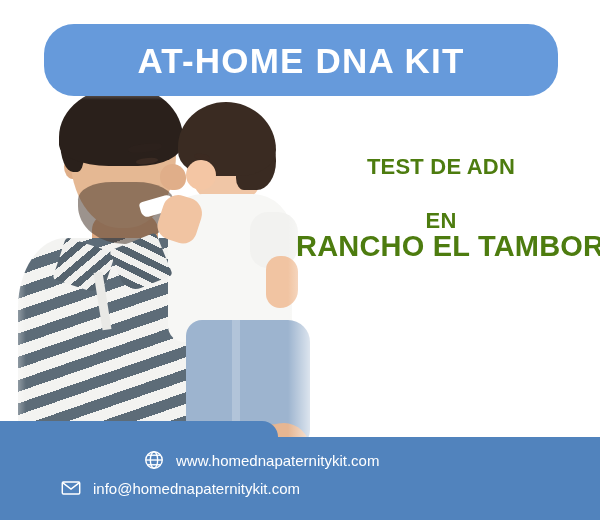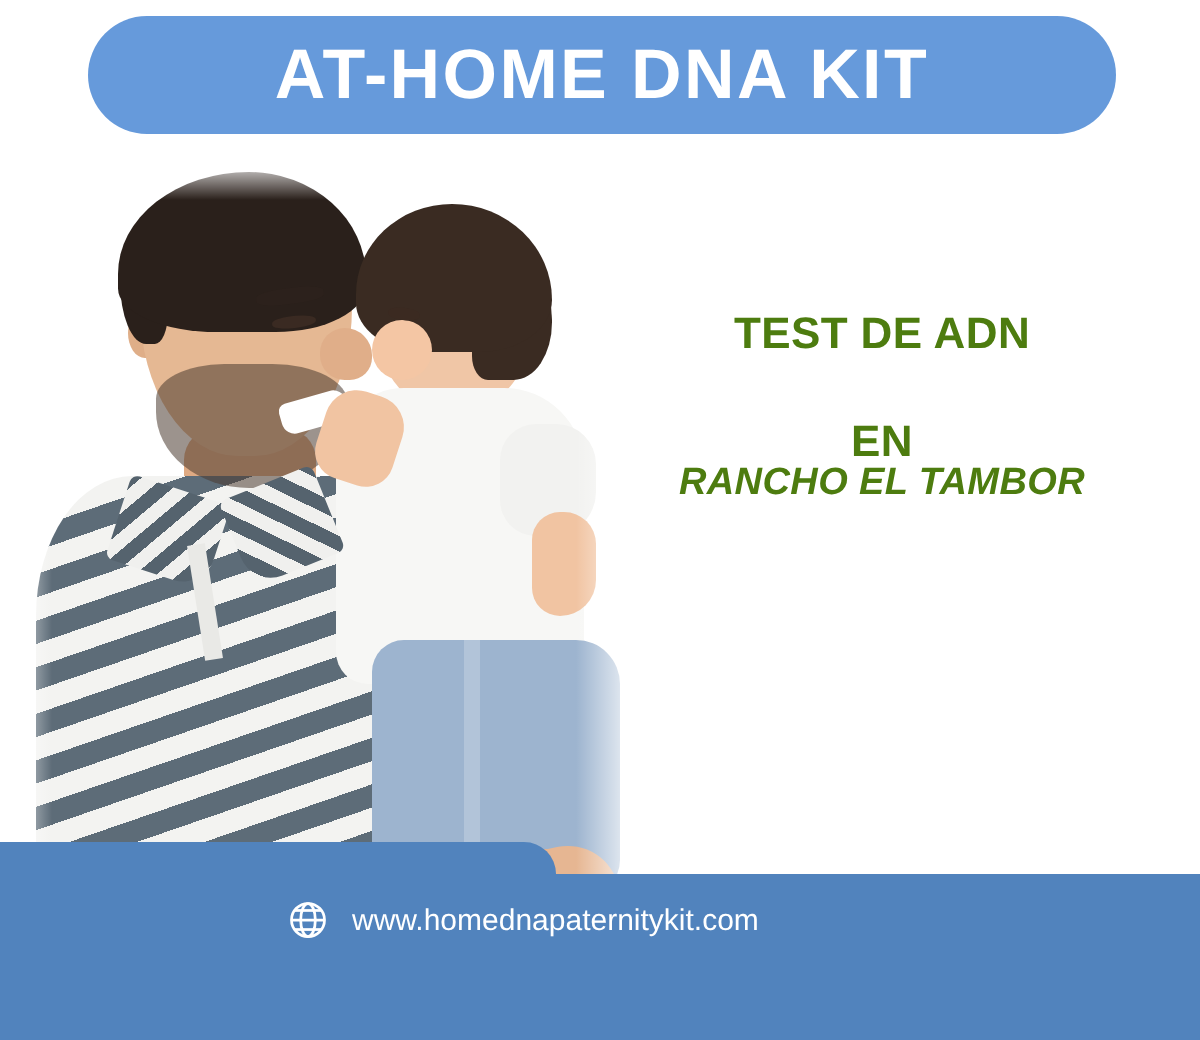--- a/index.html
+++ b/index.html
@@ -17,23 +17,23 @@
     width: 600px;
     height: 520px;
     background: #ffffff;
     overflow: hidden;
   }
 
   
   .header-banner {
     position: absolute;
     left: 44px;
-    top: 8px;
+    top: 24px;
     width: 514px;
-    height: 59px;
+    height: 72px;
     background: #669ADB;
     border-radius: 30px;
     display: flex;
     align-items: center;
     justify-content: center;
     z-index: 5;
   }
   .header-banner-title {
     color: #ffffff;
     font-size: 35px;
@@ -343,21 +343,21 @@
     color: #4d7c0f;
     font-size: 22px;
     font-weight: bold;
     line-height: 1;
     letter-spacing: 0.2px;
     white-space: nowrap;
     font-family: "Liberation Sans", sans-serif;
   }
   .headline-line.l1 { margin-bottom: 32px; }
   .headline-line.l2 { }
-  .headline-line.l3 { font-size: 19px; font-style: italic; }
+  .headline-line.l3 { font-size: 29px; }
 
   
   .footer {
     position: absolute;
     left: 0;
     bottom: 0;
     width: 600px;
     height: 83px;
     background: #5183BD;
     z-index: 4;
@@ -462,16 +462,25 @@
             <line x1="4.6" y1="6.8" x2="19.4" y2="6.8"></line>
             <line x1="4.6" y1="17.2" x2="19.4" y2="17.2"></line>
           </svg>
         </span>
         <span class="contact-text">www.homednapaternitykit.com</span>
       </div>
     </div>
 
     <div class="footer-row footer-row-2">
 
+      <div class="contact-item">
+        <span class="contact-icon">
+          <svg viewBox="0 0 24 24" fill="none" stroke="#ffffff" stroke-width="1.6">
+            <rect x="2.5" y="5.5" width="19" height="13" rx="1.2"></rect>
+            <path d="M2.8 6.2L12 13.2l9.2-7"></path>
+          </svg>
+        </span>
+        <span class="contact-text">info@homednapaternitykit.com</span>
+      </div>
     </div>
   </div>
 
 </div>
 
 </body></html>

